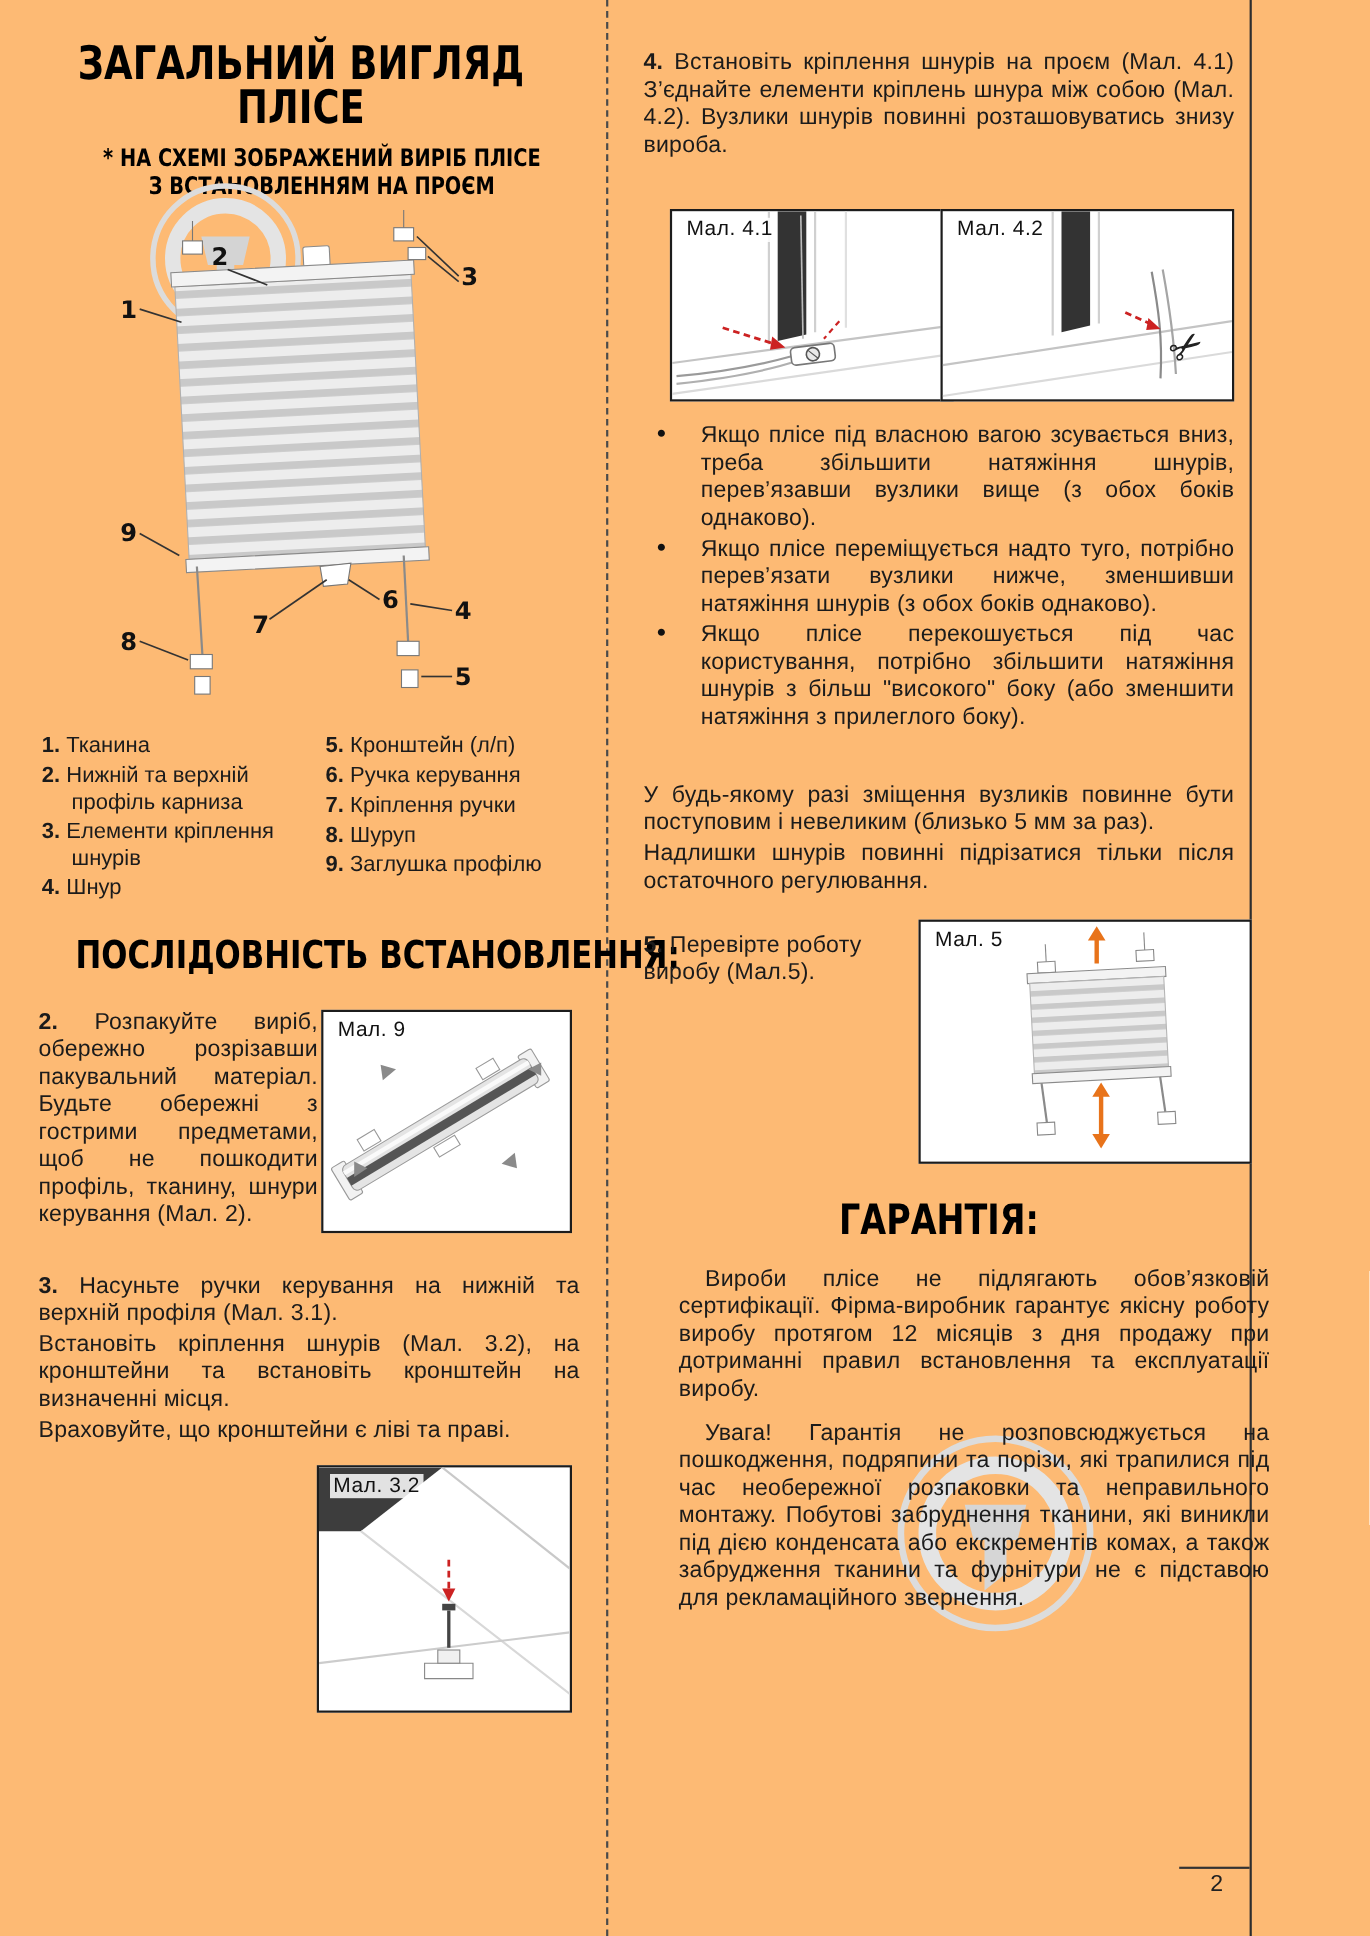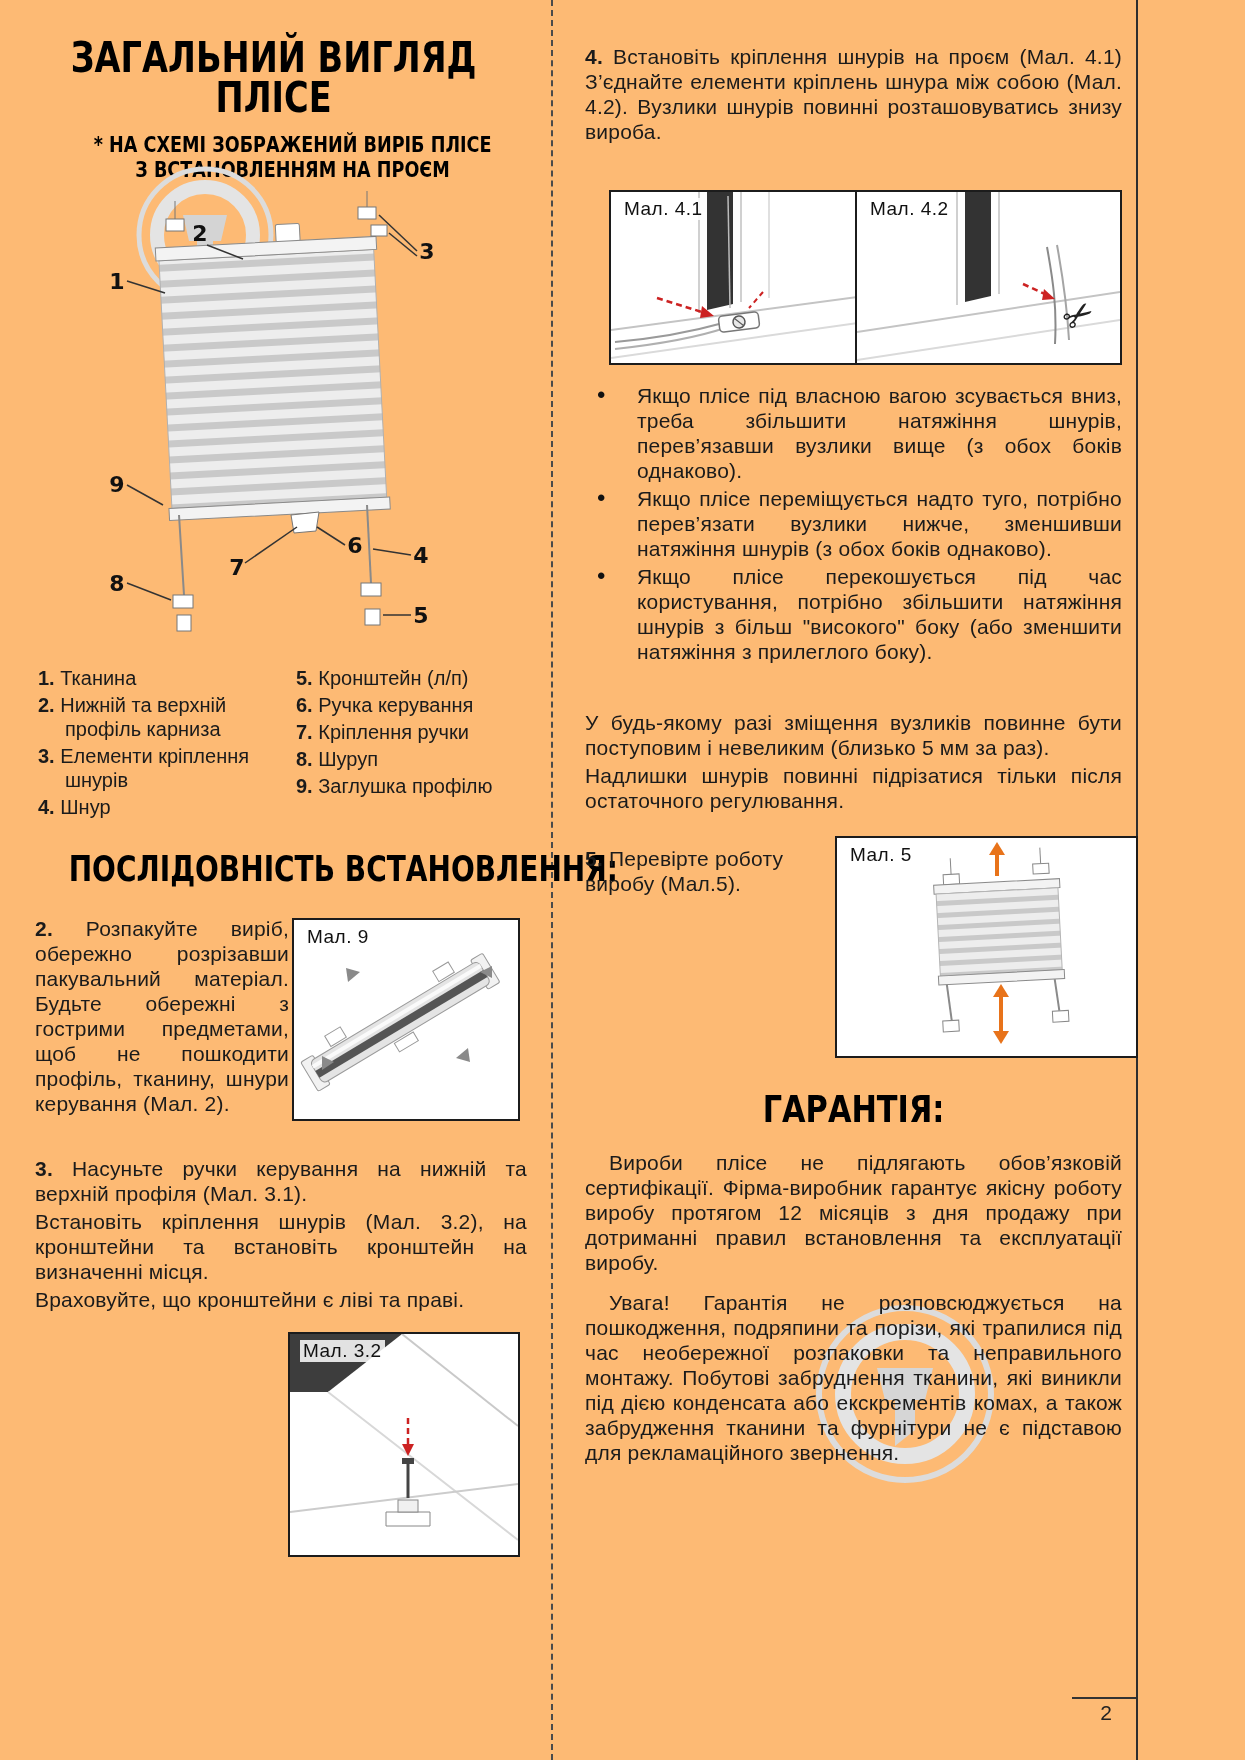--- a/index.html
+++ b/index.html
@@ -28,21 +28,21 @@
   .figure { position:absolute; border:2px solid #1c1c1c; background:#fff; }
   .figure svg { display:block; }
   .figlabel { position:absolute; top:6px; left:10px; font-size:19px; color:#111;
     background:rgba(255,255,255,0.85); padding:0 3px; letter-spacing:0.5px; }
 
   .bullets { position:absolute; list-style:none; }
   .bullets li { position:relative; padding-left:52px; text-align:justify;
     font-size:21px; line-height:25px; letter-spacing:0.2px; margin-bottom:3px; }
   .bullets li::before { content:"•"; position:absolute; left:12px; top:-1px; font-size:24px; color:#111; }
 
-  .indent { text-indent:24px; }
+  .indent { text-indent:24px;margin-left:32px; }
   .pagenum { position:absolute; left:1082px; top:1701px; width:48px; text-align:center; font-size:21px; color:#222; }
   .pagenum-rule { position:absolute; left:1072px; top:1697px; width:64px; border-top:2px solid #333; }
 </style>
 </head>
 <body>
 
 <div class="page">
 
   <div class="divider-dashed"></div>
   <div class="edge-line"></div>

